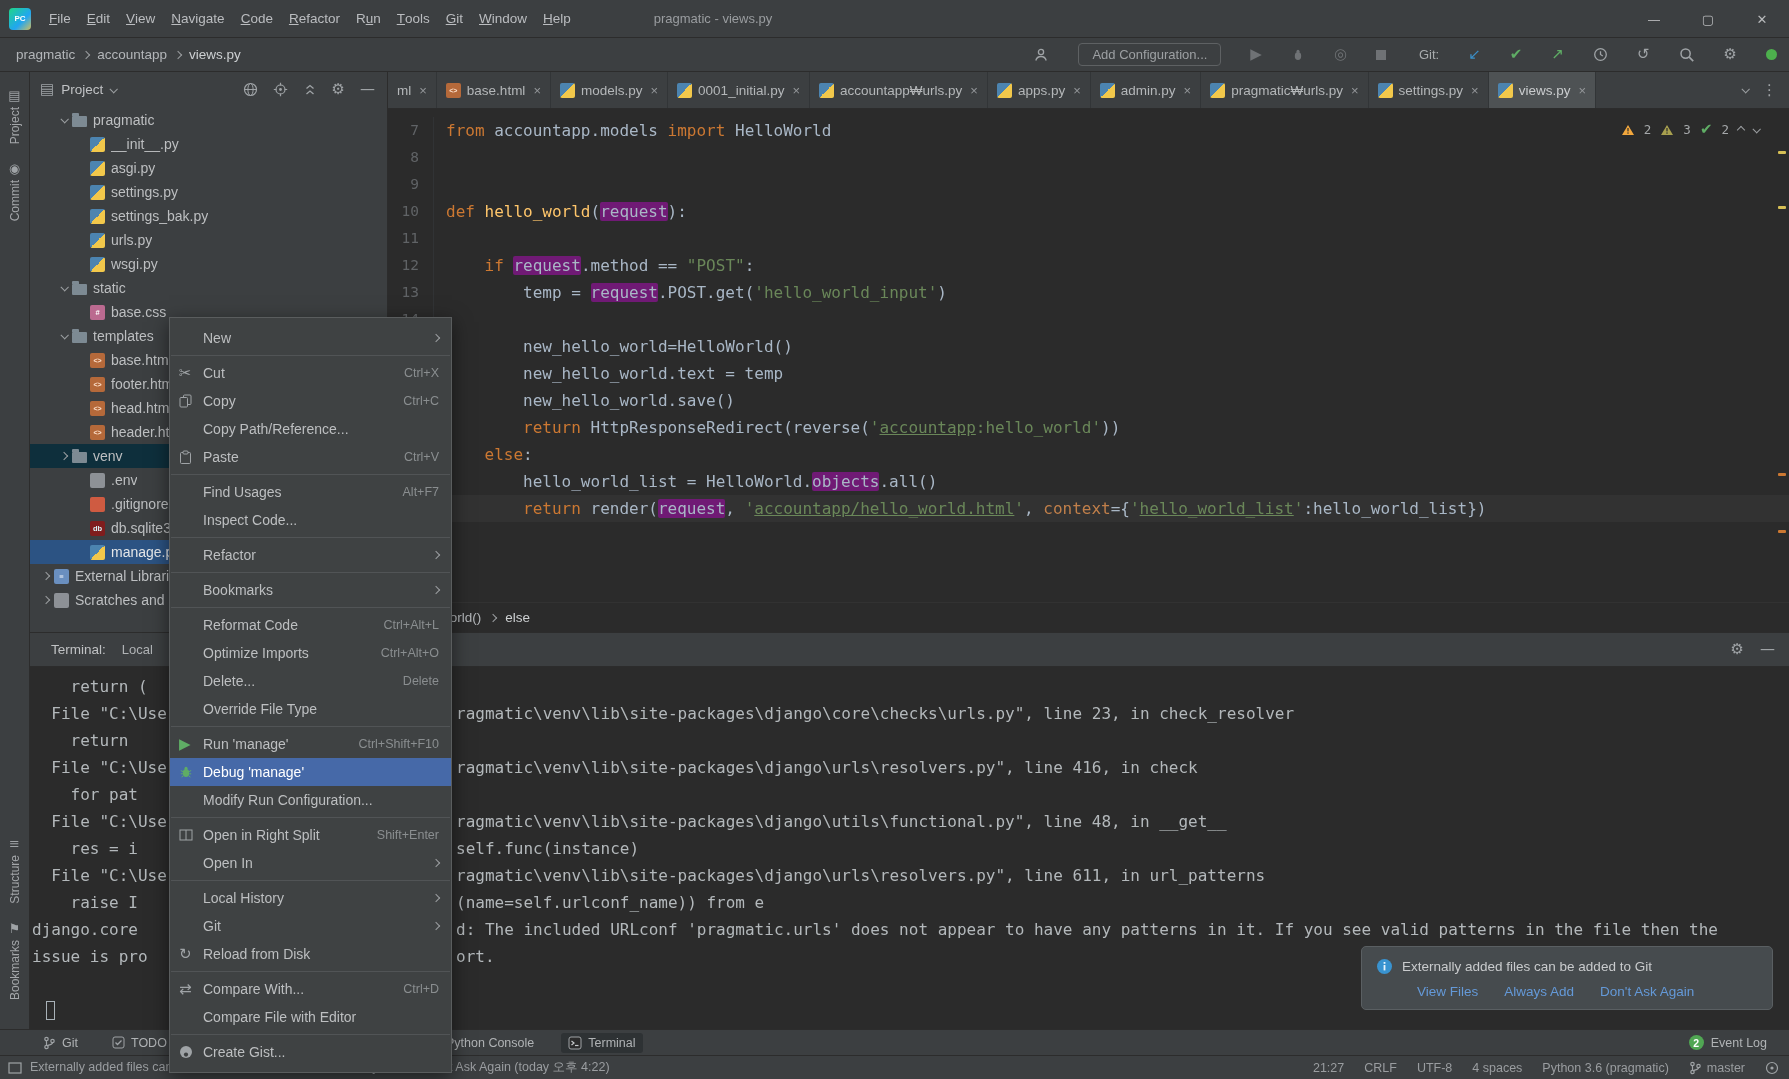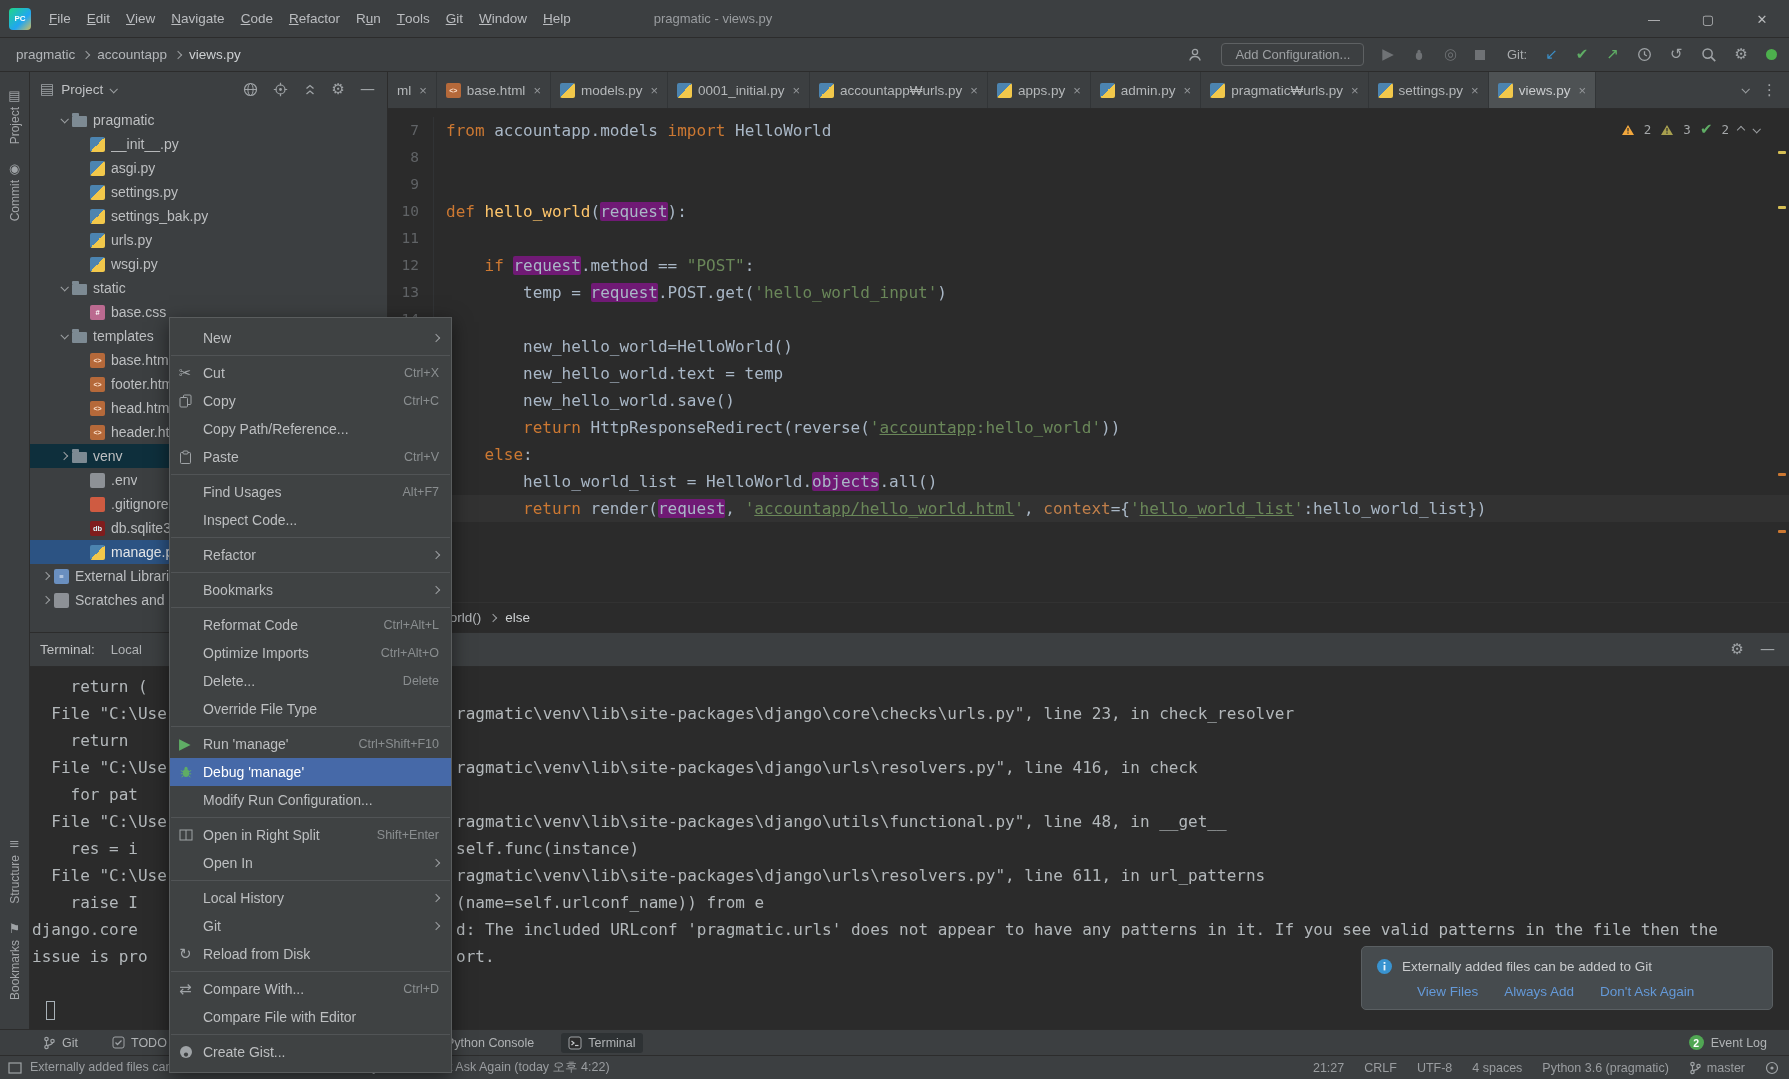--- a/index.html
+++ b/index.html
@@ -21,21 +21,21 @@
   .wc { width:54px; height:100%; display:flex; align-items:center; justify-content:center; color:#b8babc; font-size:14px; }
   .wc-min::before { content:'—'; font-size:12px; }
   .wc-max::before { content:'▢'; font-size:13px; }
   .wc-close::before { content:'✕'; font-size:13px; }
 
   
   .navbar { height:34px; background:#3c3f41; border-bottom:1px solid #2c2c2c; display:flex; align-items:center; padding:0 12px 0 16px; flex:none; }
   .nav-crumbs { display:flex; align-items:center; gap:8px; }
   .crumb { color:#b3b6b9; font-size:13.5px; }
   .crumb:last-child { color:#cdd0d2; }
-  .nav-right { margin-left:auto; display:flex; align-items:center; gap:18px; }
+  .nav-right { margin-left:auto; display:flex; align-items:center; gap:29px; }
   .add-config { border:1px solid #5e6163; border-radius:4px; padding:3px 13px; color:#9da0a3; font-size:13px; white-space:nowrap; }
   .git-label { color:#a9acae; font-size:13px; margin-left:4px; }
   .icon { display:inline-flex; align-items:center; justify-content:center; line-height:1; }
   .g { font-size:15px; color:#9fa3a6; line-height:1; font-family:"DejaVu Sans",sans-serif; }
   .g.dim { color:#6f7275; }
   .g.grn { color:#5fad65; }
   .g.blu { color:#3b90c9; }
   .stop-sq { width:10px; height:10px; background:#6f7275; display:inline-block; }
   .gdot { width:11px; height:11px; border-radius:50%; background:#4db04d; display:inline-block; }
 
@@ -100,21 +100,21 @@
 
   .inspections { position:absolute; top:5px; right:26px; display:flex; align-items:center; gap:9px; font-size:12.5px; color:#a5a8aa; background:rgba(43,43,43,.6); padding:2px 4px; }
   .err-stripe { position:absolute; top:0; right:0; bottom:0; width:14px; }
   .stripe-mark { position:absolute; right:3px; width:8px; height:3px; border-radius:1px; }
 
   .editor-breadcrumb { height:30px; display:flex; align-items:center; gap:9px; padding-left:16px; color:#9da0a3; font-size:13.5px; border-top:1px solid #323232; flex:none; background:#2b2b2b; }
 
   
   .terminal-panel { flex:1; display:flex; flex-direction:column; border-top:1px solid #2c2c2c; min-height:0; }
   .term-header { height:34px; background:#3c3f41; border-bottom:1px solid #2c2c2c; display:flex; align-items:center; padding:0 14px 0 10px; gap:16px; flex:none; }
-  .term-title { font-size:13.5px; color:#c0c2c4; }
+  .term-title { font-size:13.5px; color:#c0c2c4;margin-left:11px; }
   .term-tab { font-size:13px; color:#b0b3b5; }
   .term-icons { margin-left:auto; display:flex; align-items:center; gap:16px; }
   .term-body { flex:1; position:relative; font-family:"DejaVu Sans Mono","Liberation Mono",monospace; font-size:16px; line-height:27px; color:#b3b8bb; padding-top:6px; overflow:hidden; }
   .trow { position:relative; height:27px; white-space:pre; }
   .lfrag { margin-left:2px; }
   .rfrag { position:absolute; left:426px; top:0; }
   .tcursor { display:inline-block; width:9px; height:19px; border:1px solid #a9b2b8; margin-left:16px; margin-top:4px; }
 
   
   .toolbar { height:26px; background:#3c3f41; border-top:1px solid #2c2c2c; display:flex; align-items:center; font-size:12.5px; color:#b0b3b5; position:relative; flex:none; }

